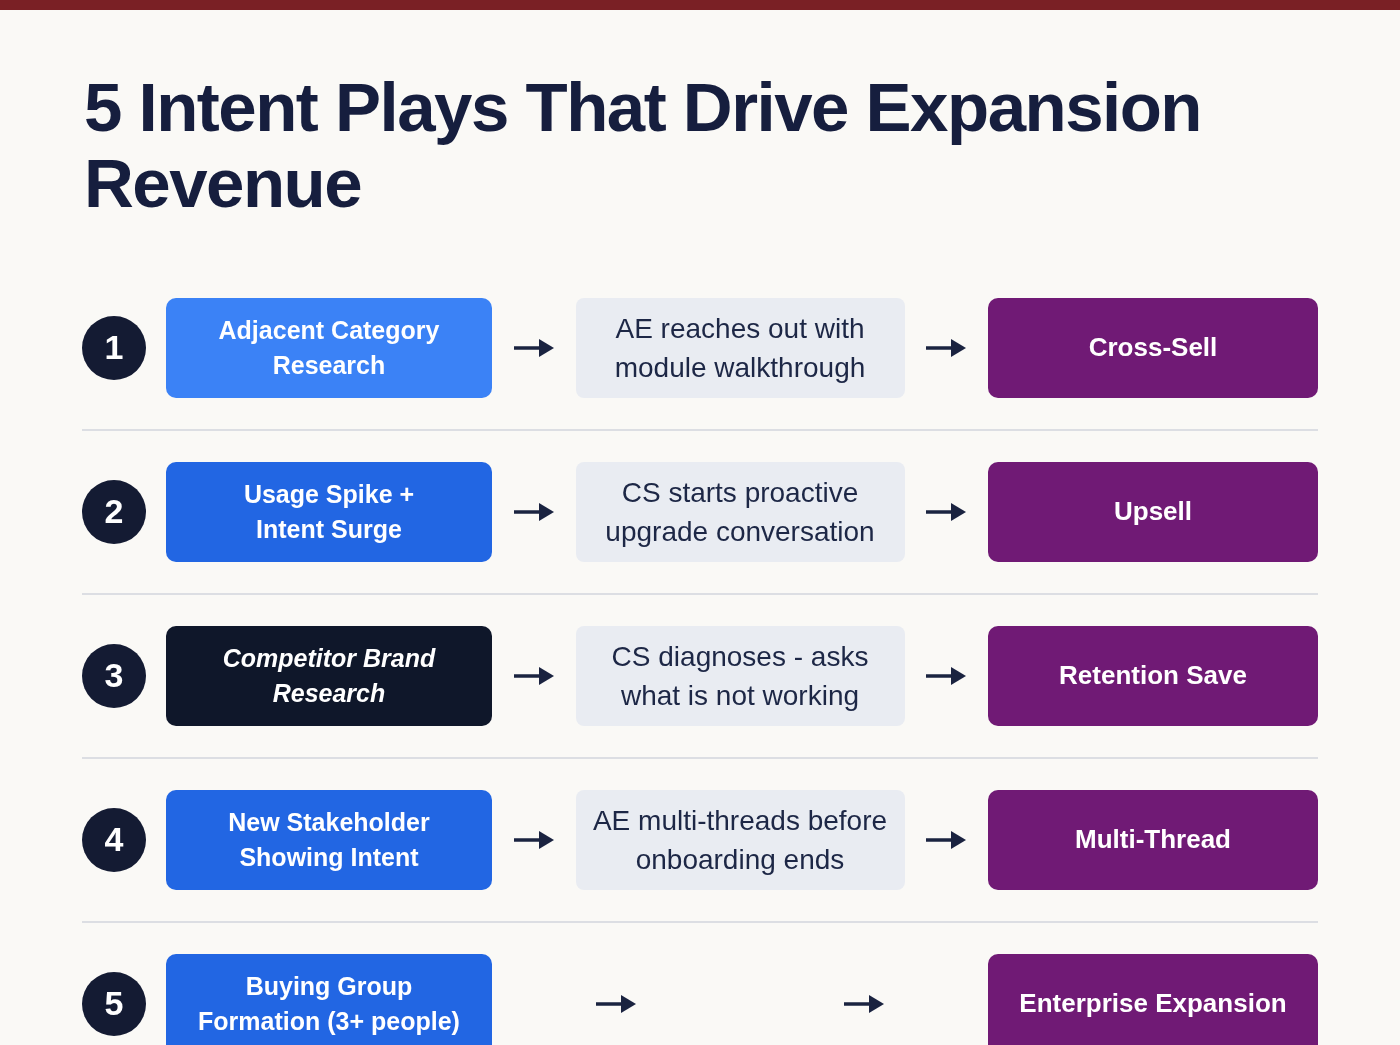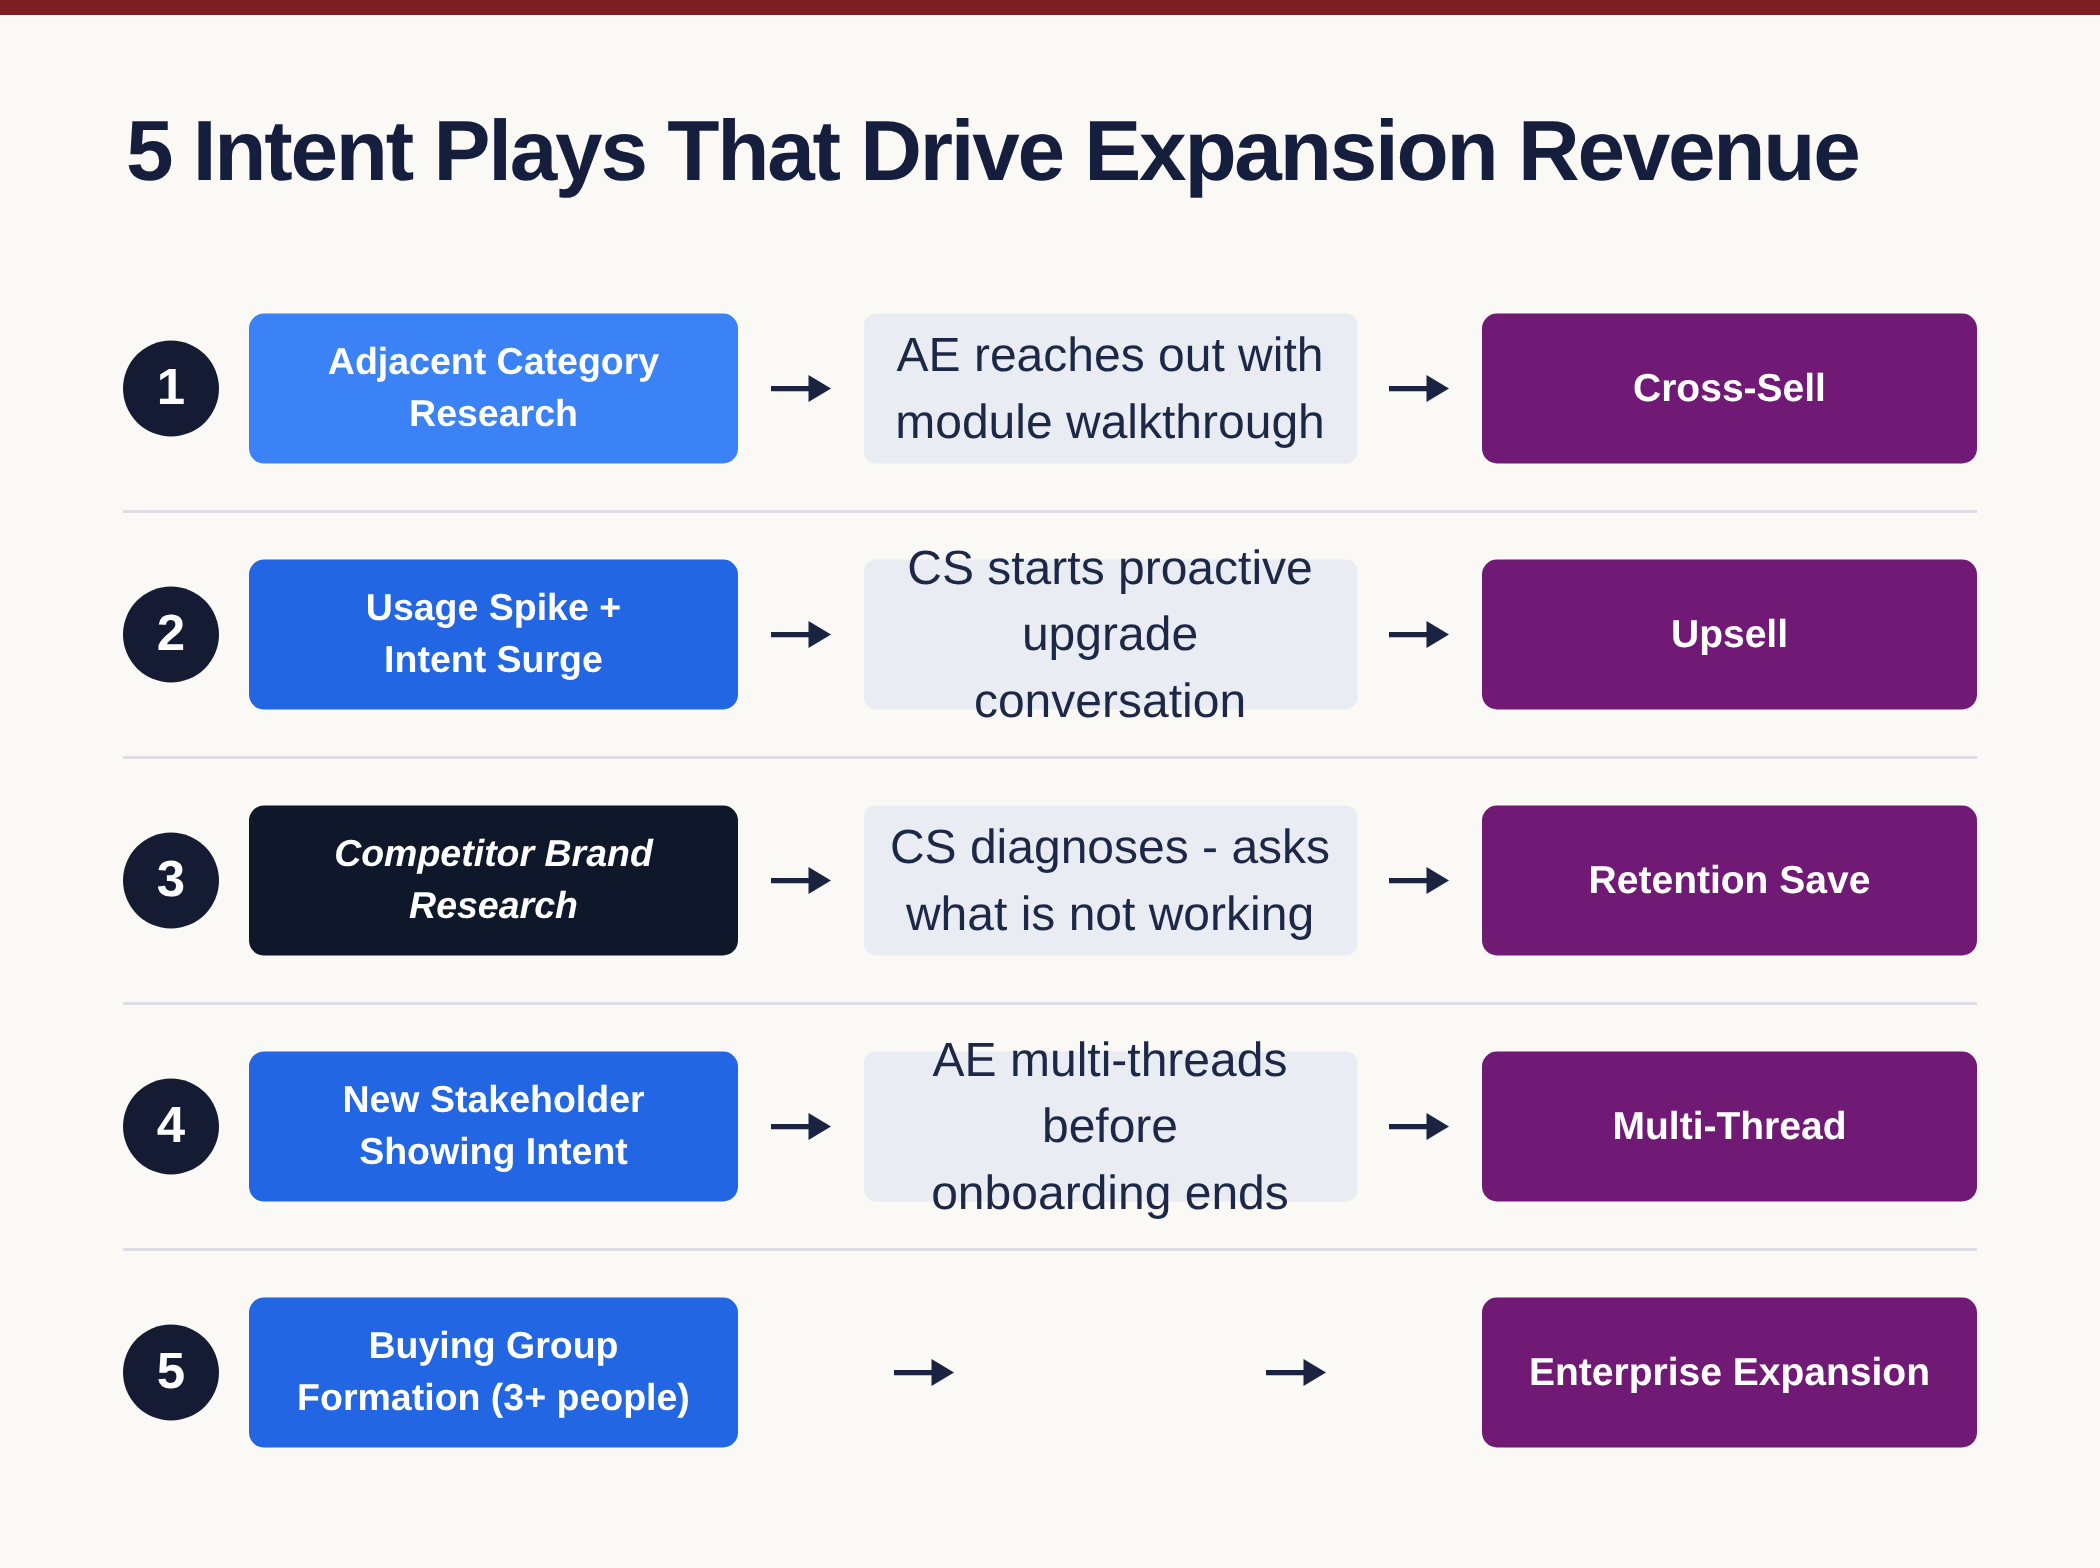--- a/index.html
+++ b/index.html
@@ -15,21 +15,21 @@
   }
 
   .top-bar {
     width: 100%;
     height: 10px;
     background: #7a2025;
   }
 
   .title {
     color: #161e3e;
-    font-size: 57px;
+    font-size: 69px;
     font-weight: bold;
     letter-spacing: -1.5px;
     padding: 60px 40px 0 84px;
     line-height: 1.1;
   }
 
   .rows {
     padding: 0 82px;
     margin-top: 76px;
   }
@@ -73,21 +73,21 @@
     font-weight: bold;
     font-size: 25px;
     line-height: 1.4;
   }
 
   .box.action {
     width: 329px;
     border-radius: 8px;
     background: #e9ecf2;
     color: #1d2746;
-    font-size: 32px;
+    font-size: 28px;
     line-height: 1.4;
   }
 
   .box.outcome {
     width: 330px;
     border-radius: 10px;
     background: #701a75;
     color: #ffffff;
     font-weight: bold;
     font-size: 26px;

